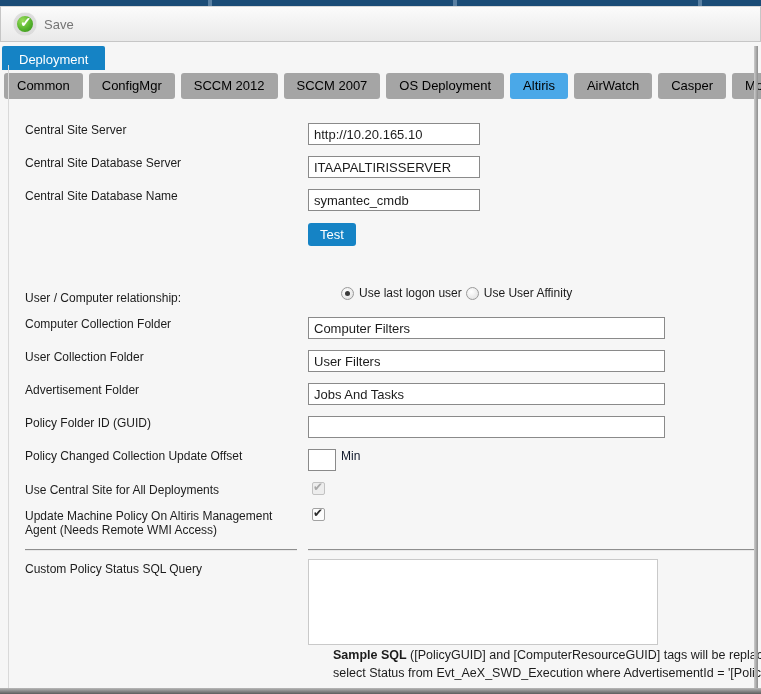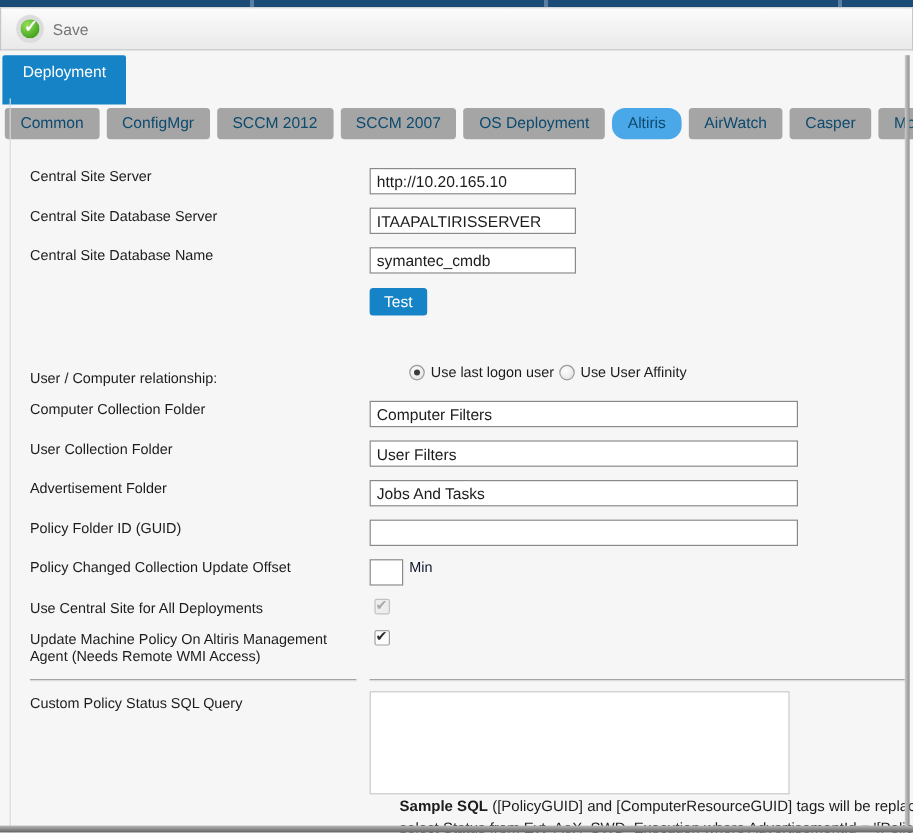--- a/index.html
+++ b/index.html
@@ -18,27 +18,27 @@
   .save-btn { display:flex; align-items:center; gap:8px; cursor:pointer; }
   .save-icon { width:22px; height:22px; border-radius:50%;
     background: radial-gradient(circle at 35% 30%, #9ade5c, #56b32c 55%, #2f8c16);
     border:3px solid #dcdcdc; box-shadow:0 0 1px #9a9a9a; position:relative; }
   .save-icon::after { content:"✓"; position:absolute; left:3px; top:-2px; color:#ffffff; font-size:14px; font-weight:bold; }
   .save-label { color:#757575; font-size:13px; }
 
   
   .primary-tabs { padding-left:2px; }
   .ptab { display:inline-block; background:#1583c5; color:#ffffff; font-size:13px;
-    padding:6px 17px 20px 17px; border-radius:2px 2px 0 0; cursor:pointer;text-align:center; }
+    padding:6px 17px 3px 17px; border-radius:2px 2px 0 0; cursor:pointer;text-align:center; }
 
   
   .tab-row { display:flex; gap:6px; padding:3px 4px 0 4px; }
-  .tab { background:#a5a5a5; color:#0c4a6e; font-size:13px; padding:5px 13px 6px 13px;
+  .tab { background:#a5a5a5; color:#000000; font-size:13px; padding:5px 13px 6px 13px;
     border-radius:3px; cursor:pointer; white-space:nowrap; }
-  .tab.active { background:#4aa8e8;border-radius:11px; }
+  .tab.active { background:#4aa8e8; }
 
   
   .content { position:relative; padding:0 0 0 25px; }
   .content::before { content:""; position:absolute; left:8px; top:-58px; bottom:-40px; width:1px; background:#d9d9d9; }
   .right-line { position:absolute; right:3px; top:46px; bottom:6px; width:4px;
     background: linear-gradient(to right, #cccccc, #8e8e8e); }
 
   .row { display:flex; align-items:flex-start; }
   .lbl { width:283px; flex-shrink:0; font-size:12px; color:#1c1c1c; line-height:14px; padding-right:6px; }
   .in { height:22px; border:1px solid #8a8a8a; background:#ffffff; font-family:"Liberation Sans",sans-serif;

